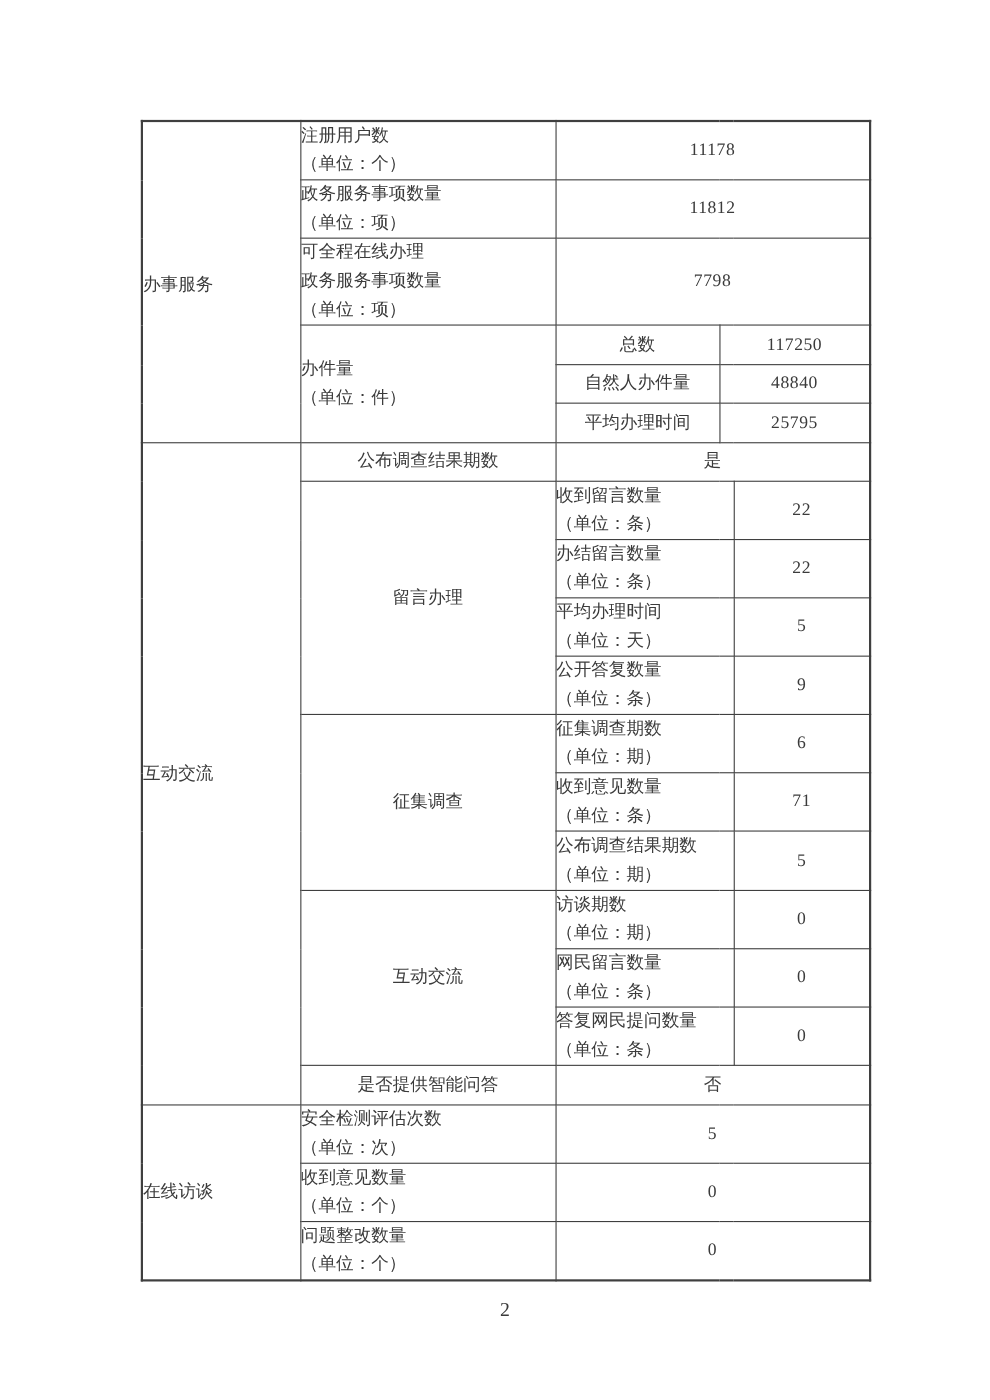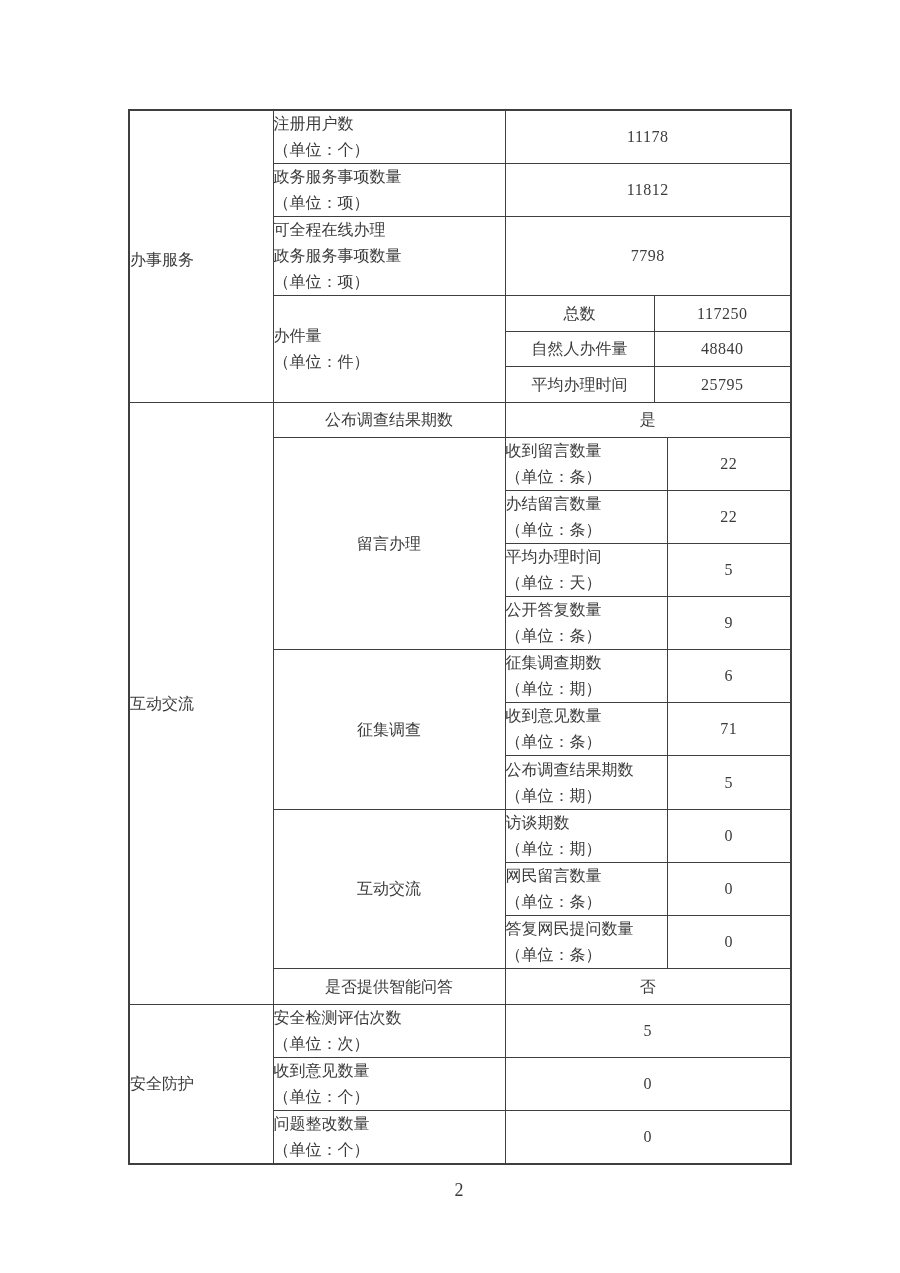--- a/index.html
+++ b/index.html
@@ -172,21 +172,21 @@
       </td>
       <td class="num">0</td>
     </tr>
     <tr style="height:36px">
       <td>是否提供智能问答</td>
       <td colspan="3">否</td>
     </tr>
 
     <tr style="height:53px">
       <td rowspan="3">
-        <div class="ln">安全防护</div>
+        <div class="ln">在线访谈</div>
       </td>
       <td>
         <div class="ln">安全检测评估次数</div>
         <div class="ln">（单位：次）</div>
       </td>
       <td colspan="3" class="num">5</td>
     </tr>
     <tr style="height:53px">
       <td>
         <div class="ln">收到意见数量</div>

